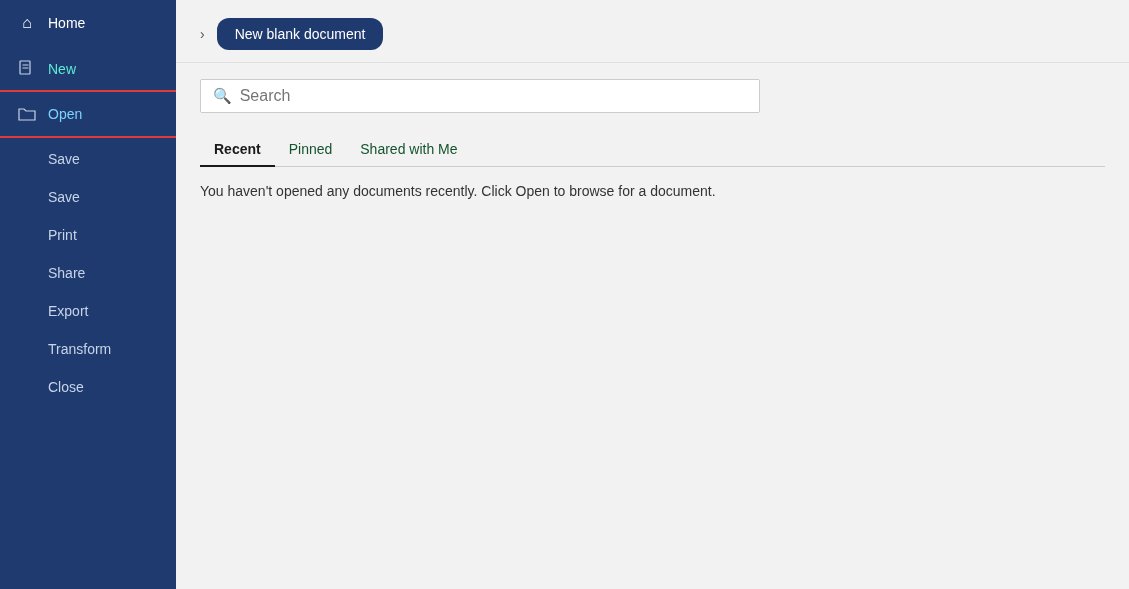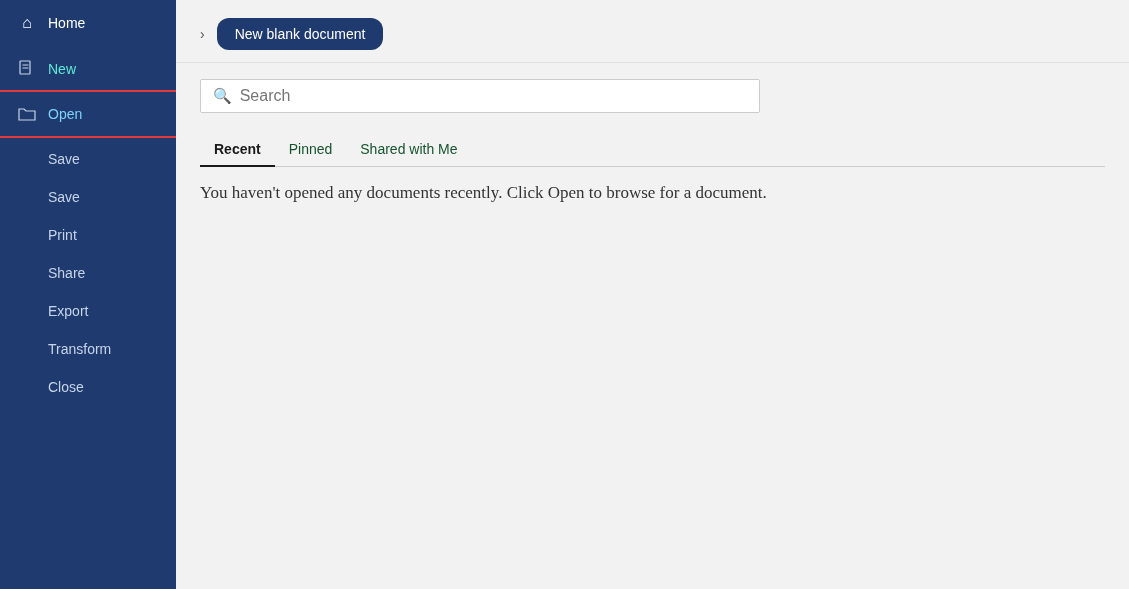--- a/index.html
+++ b/index.html
@@ -148,24 +148,23 @@
       margin-bottom: -1px;
     }
 
     .tab.active {
       color: #1a1a1a;
       font-weight: 600;
       border-bottom: 2px solid #1a1a1a;
     }
 
     .empty-message {
-      font-size: 17px;
+      font-size: 14px;
       color: #333;
       margin-top: 8px;
-      font-family: Liberation Serif, serif;
     }
   </style>
 </head>
 <body>
 
 <div class="sidebar">
 
   <div class="sidebar-item home">
     <span class="icon">⌂</span>
     <span>Home</span>

